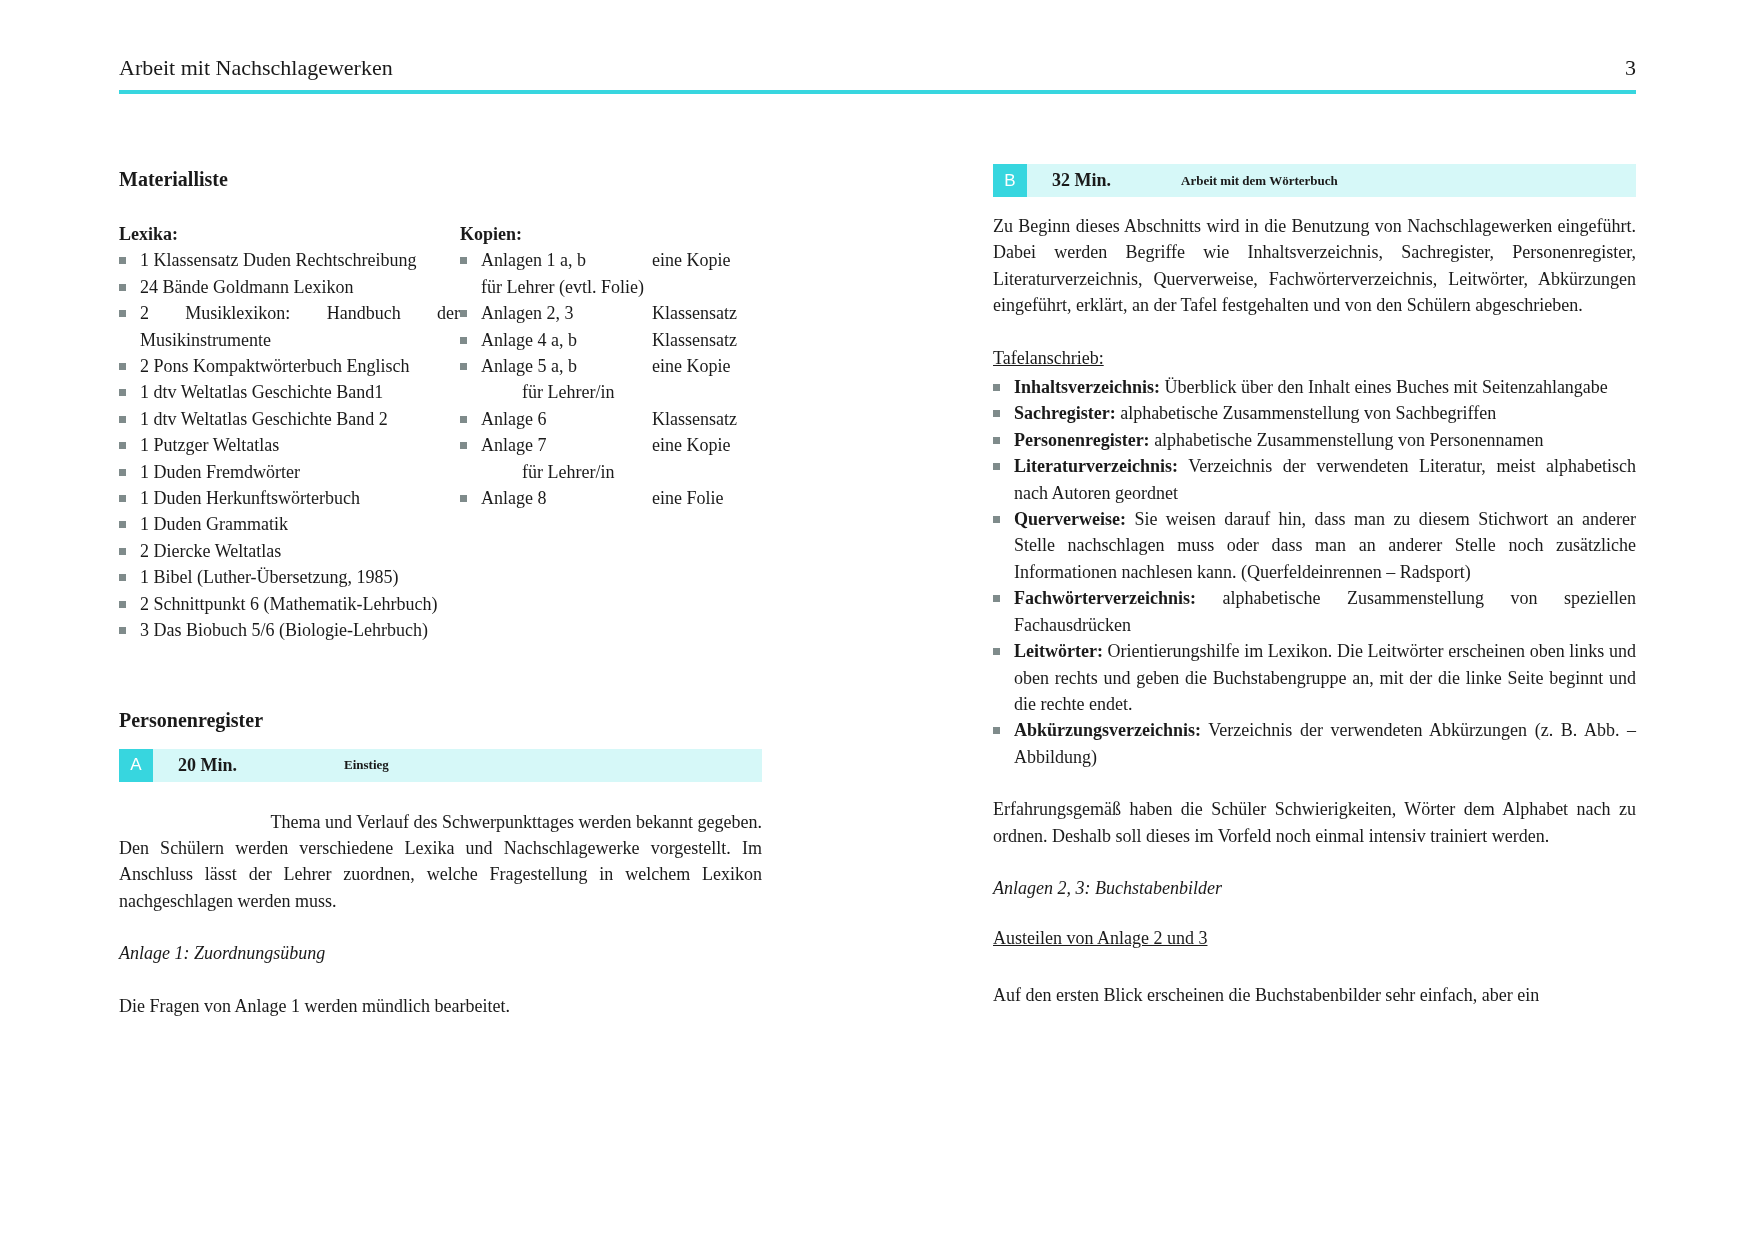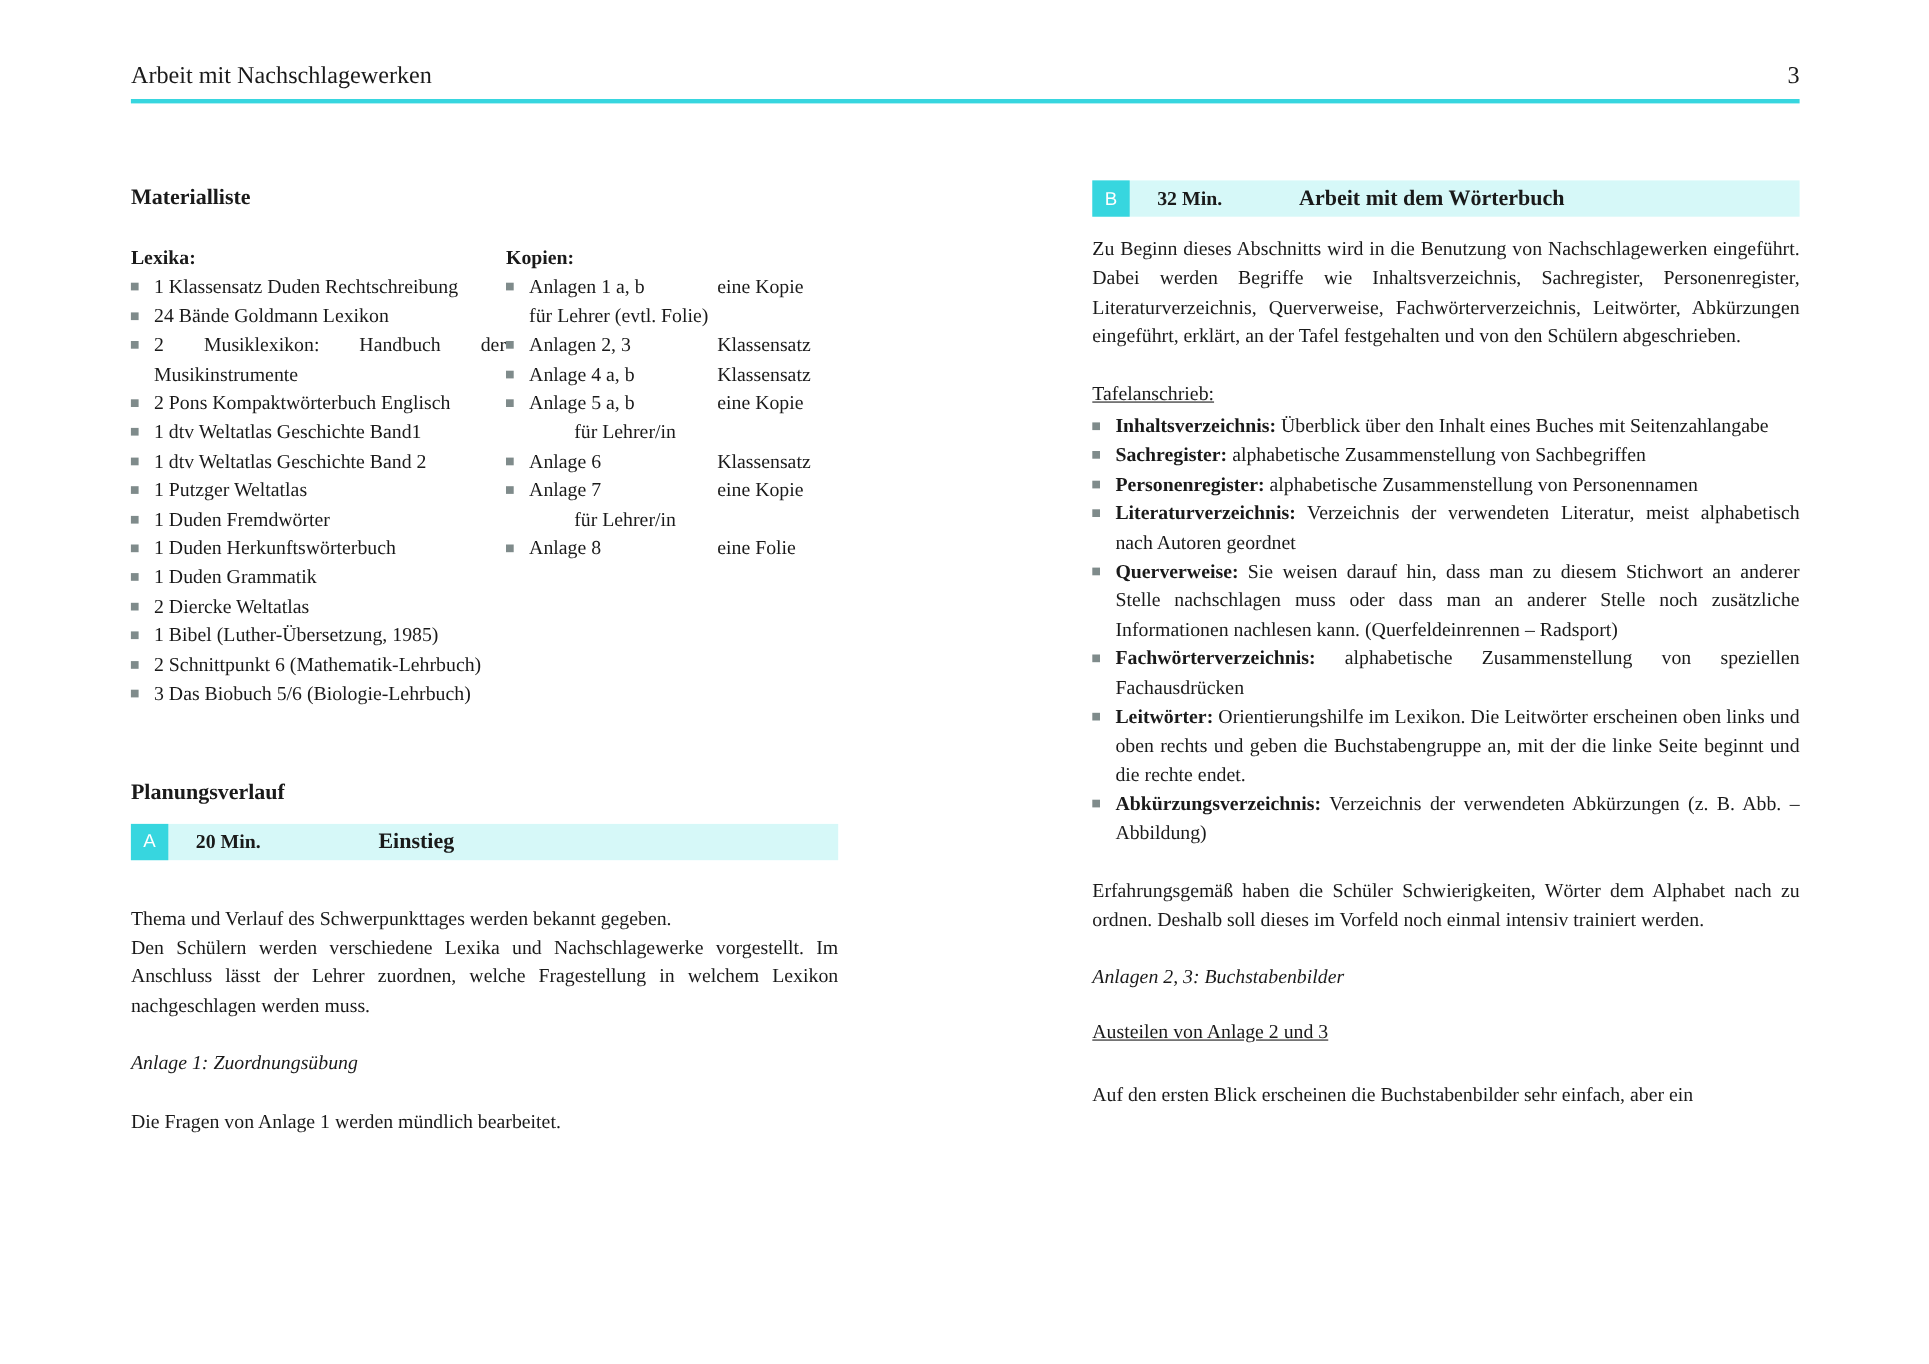--- a/index.html
+++ b/index.html
@@ -28,21 +28,21 @@
   .kopien { width: 302px; }
   .kop-row { display: flex; }
   .kop-row .a { width: 171px; }
   .kop-sub { padding-left: 62px; }
 
   .section-bar { position: relative; height: 33px; background: #d6f8f8; display: flex; align-items: center; }
   .section-badge { width: 34px; height: 33px; background: #37d6df; color: #ffffff;
                    font-family: "Liberation Sans", "DejaVu Sans", sans-serif; font-size: 17px;
                    display: flex; align-items: center; justify-content: center; }
   .section-dur { font-weight: bold; font-size: 18px; margin-left: 25px; width: 166px; }
-  .section-title { font-weight: bold; font-size: 20px; }
+  .section-title { font-weight: bold; font-size: 13px; }
   .bar-b .section-dur { width: 129px; }
 </style>
 </head>
 <body>
 
 <div class="abs hdr-title">Arbeit mit Nachschlagewerken</div>
 <div class="abs hdr-page">3</div>
 <div class="abs hdr-rule"></div>
 
 <div class="abs col-left">
@@ -99,29 +99,29 @@
           </div>
           <div class="bullet nob kop-sub">für Lehrer/in</div>
           <div class="bullet kop-row">
             <span class="a">Anlage 8</span>
             <span>eine Folie</span>
           </div>
         </div>
     </div>
   </div>
 
-  <h2 class="h2" style="margin-top:65px">Planungsverlauf</h2>
+  <h2 class="h2" style="margin-top:65px">Personenregister</h2>
 
   <div class="section-bar" style="margin-top:17px">
     <div class="section-badge">A</div>
     <div class="section-dur">20 Min.</div>
     <div class="section-title">Einstieg</div>
   </div>
 
-  <p class="p" style="margin-top:40px; text-align:left">Thema und Verlauf des Schwerpunkttages werden bekannt gegeben.</p>
+  <p class="p" style="margin-top:27px; text-align:right">Thema und Verlauf des Schwerpunkttages werden bekannt gegeben.</p>
   <p class="p">Den Schülern werden verschiedene Lexika und Nachschlagewerke vorgestellt. Im Anschluss lässt der Lehrer zuordnen, welche Fragestellung in welchem Lexikon nachgeschlagen werden muss.</p>
   <p class="p italic" style="margin-top:26px">Anlage 1: Zuordnungsübung</p>
   <p class="p" style="margin-top:26px">Die Fragen von Anlage 1 werden mündlich bearbeitet.</p>
 </div>
 
 <div class="abs col-right">
   <div class="section-bar bar-b">
     <div class="section-badge">B</div>
     <div class="section-dur">32 Min.</div>
     <div class="section-title">Arbeit mit dem Wörterbuch</div>

